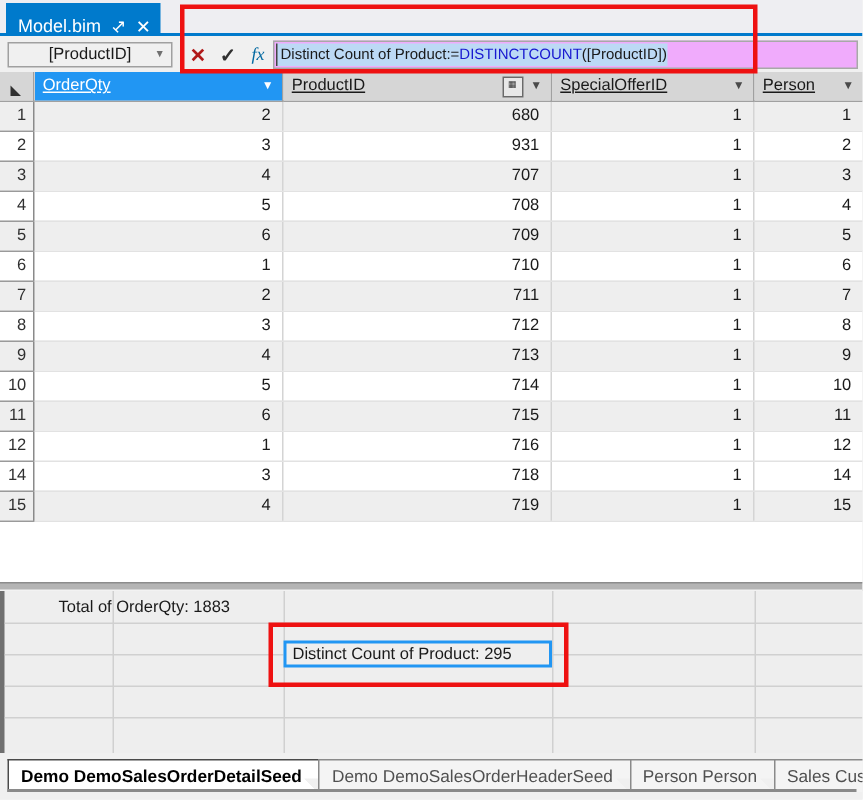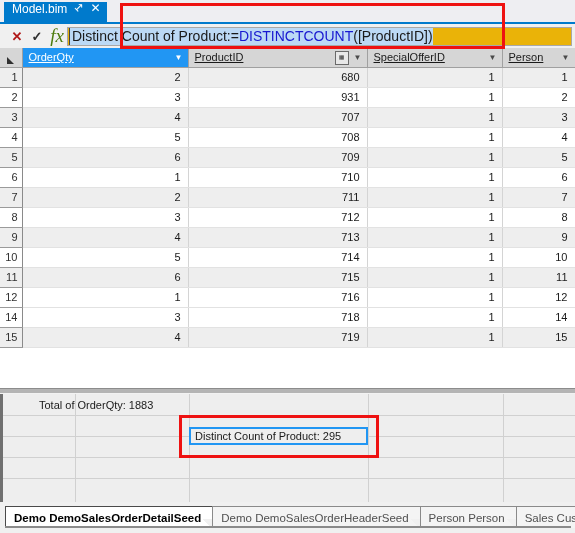--- a/index.html
+++ b/index.html
@@ -26,21 +26,21 @@
     border-bottom: 2px solid #007acc;
     box-sizing: border-box;
   }
   .doc-tab {
     position: absolute;
     left: 4px; top: 2px;
     height: 22px;
     background: #007acc;
     color: #ffffff;
     display: flex;
-    align-items: flex-start;
+    align-items: flex-end;
     padding: 0 6px 0 8px;
     box-sizing: border-box;
     font-size: 12px;
     gap: 7px;
   }
   .doc-tab .pin,
   .doc-tab .close {
     font-size: 12px;
     line-height: 1;
     color: #ffffff;
@@ -84,35 +84,35 @@
     cursor: pointer;
     user-select: none;
   }
   .fb-x { color: #b01818; margin-left: 7px; }
   .fb-check { color: #303030; }
   .fb-fx {
     width: 20px;
     text-align: center;
     font-style: italic;
     font-family: "Liberation Serif", serif;
-    font-size: 19px;
-    color: #4d7c0f;
+    font-size: 12px;
+    color: #0369a1;
   }
   .formula-input {
     flex: 1;
     height: 19px;
     margin-right: 3px;
-    background: #eab308;
+    background: #f0abfc;
     border: 1px solid #a8a8a8;
     box-sizing: border-box;
     display: flex;
     align-items: center;
     overflow: hidden;
     white-space: nowrap;
-    font-size: 14px;
+    font-size: 10px;
   }
   .formula-input .sel {
     background: #bcd9f5;
     padding: 2px 0 2px 2px;
     border-left: 1px solid #444;
     margin-left: 1px;
   }
   .formula-input .fn { color: #1818d0; }
 
   
@@ -330,20 +330,24 @@
 
 <div class="tabstrip">
   <div class="doc-tab">
     <span>Model.bim</span>
     <span class="pin">↥</span>
     <span class="close">✕</span>
   </div>
 </div>
 
 <div class="formula-row">
+  <div class="namebox">
+    <span>[ProductID]</span>
+    <span class="caret">▼</span>
+  </div>
   <div class="fb-btn fb-x">✕</div>
   <div class="fb-btn fb-check">✓</div>
   <div class="fb-fx">fx</div>
   <div class="formula-input">
     <span class="sel"><span>Distinct Count of Product:=</span><span class="fn">DISTINCTCOUNT</span><span>([ProductID])</span></span>
   </div>
 </div>
 
 <div class="grid">
   <table>

